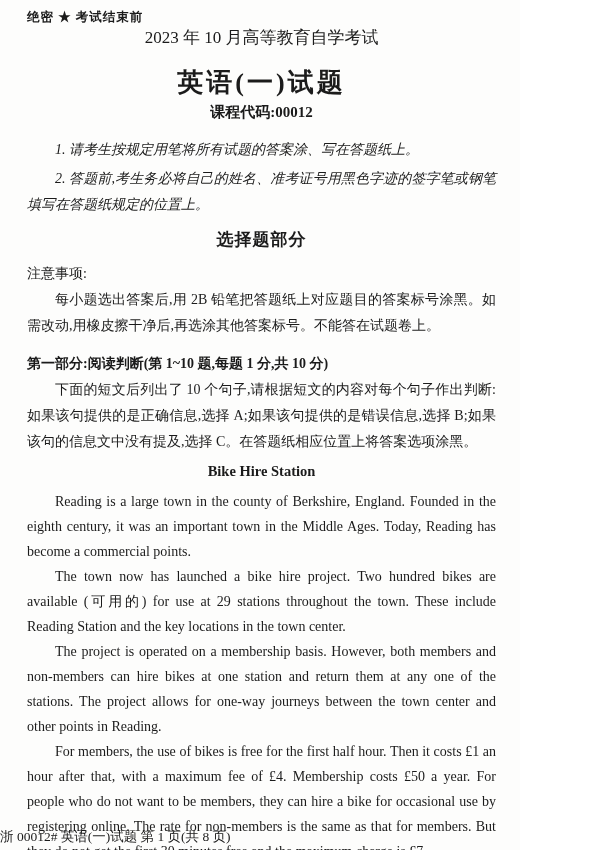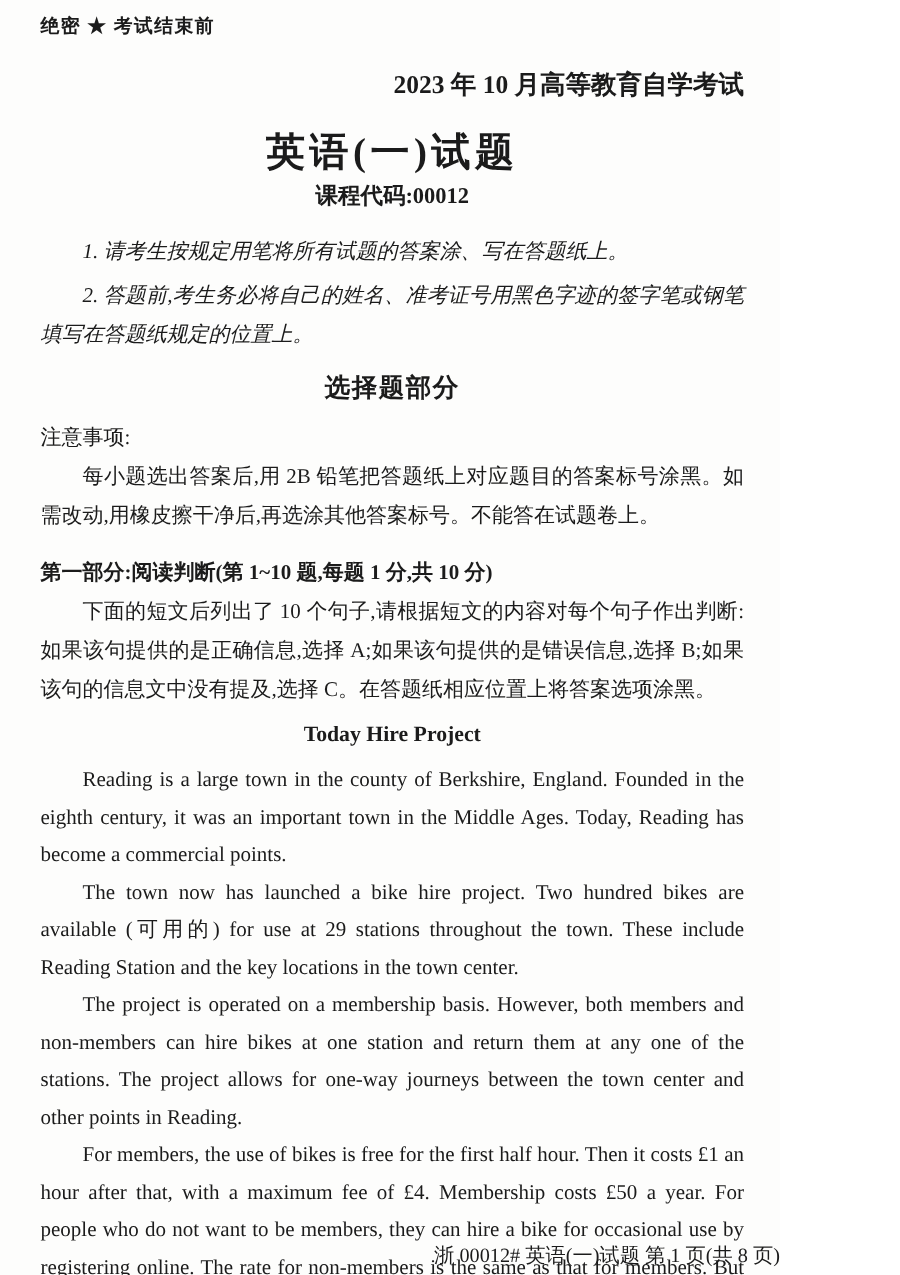--- a/index.html
+++ b/index.html
@@ -18,24 +18,24 @@
     padding: 9px 24px 0 27px;
     overflow: hidden;
   }
   .classification {
     font-size: 12.5px;
     font-weight: bold;
     line-height: 17px;
     letter-spacing: 1px;
   }
   .exam-session {
-    margin-top: 19px;
-    text-align: right;
+    margin-top: 0;
+    text-align: center;
     font-size: 17px;
-    font-weight: bold;
+    font-weight: normal;
     line-height: 24px;
   }
   .exam-title {
     margin: 16px 0 0 0;
     text-align: center;
     font-size: 26px;
     font-weight: bold;
     line-height: 34px;
     letter-spacing: 3px;
   }
@@ -98,21 +98,21 @@
     text-align: justify;
   }
   .en-para.first {
     margin-top: 6px;
   }
   .footer {
     position: absolute;
     left: 0;
     right: 0;
     bottom: 4px;
-    text-align: right;
+    text-align: left;
     font-size: 13.5px;
     line-height: 18px;
   }
 </style>
 </head>
 <body>
 
 <div class="page">
 
   <div class="classification">绝密 ★ 考试结束前</div>
@@ -131,21 +131,21 @@
   <h2 class="section-title">选择题部分</h2>
 
   <div class="notes-label">注意事项:</div>
 
   <p class="cn-para">每小题选出答案后,用 2B 铅笔把答题纸上对应题目的答案标号涂黑。如需改动,用橡皮擦干净后,再选涂其他答案标号。不能答在试题卷上。</p>
 
   <div class="part-heading">第一部分:阅读判断(第 1~10 题,每题 1 分,共 10 分)</div>
 
   <p class="cn-para">下面的短文后列出了 10 个句子,请根据短文的内容对每个句子作出判断:如果该句提供的是正确信息,选择 A;如果该句提供的是错误信息,选择 B;如果该句的信息文中没有提及,选择 C。在答题纸相应位置上将答案选项涂黑。</p>
 
-  <h3 class="passage-title">Today Hire Project</h3>
+  <h3 class="passage-title">Bike Hire Station</h3>
 
   <p class="en-para first">Reading is a large town in the county of Berkshire, England. Founded in the eighth century, it was an important town in the Middle Ages. Today, Reading has become a commercial points.</p>
 
   <p class="en-para">The town now has launched a bike hire project. Two hundred bikes are available (可用的) for use at 29 stations throughout the town. These include Reading Station and the key locations in the town center.</p>
 
   <p class="en-para">The project is operated on a membership basis. However, both members and non-members can hire bikes at one station and return them at any one of the stations. The project allows for one-way journeys between the town center and other points in Reading.</p>
 
   <p class="en-para">For members, the use of bikes is free for the first half hour. Then it costs £1 an hour after that, with a maximum fee of £4. Membership costs £50 a year. For people who do not want to be members, they can hire a bike for occasional use by registering online. The rate for non-members is the same as that for members. But they do not get the first 30 minutes free and the maximum charge is £7.</p>
 
   <div class="footer">浙 00012# 英语(一)试题 第 1 页(共 8 页)</div>

